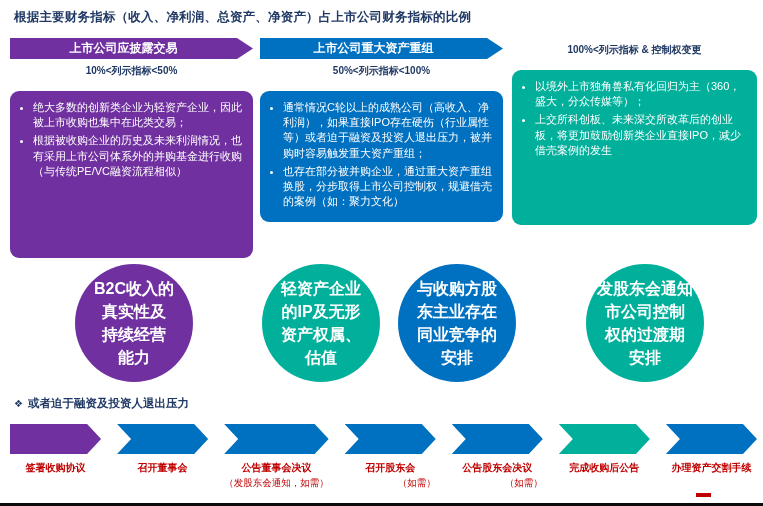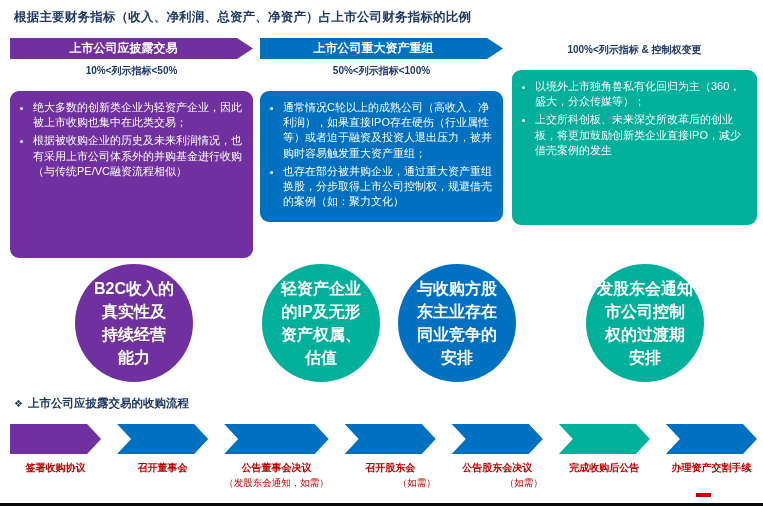--- a/index.html
+++ b/index.html
@@ -138,21 +138,21 @@
   <div class="circle circle-2 bg-blue">与收购方股
 东主业存在
 同业竞争的
 安排</div>
   <div class="circle circle-3 bg-teal">发股东会通知
 市公司控制
 权的过渡期
 安排</div>
 
   <div class="process-heading">
-    <span class="diamond">❖</span><span>上市公司应披露交易的收购流程</span>
+    <span class="diamond">❖</span><span>或者迫于融资及投资人退出压力</span>
   </div>
 
   <div class="flow">
     <div class="step">
       <div class="chevron first bg-purple"></div>
       <div class="step-label">签署收购协议</div>
       <div class="step-sub"></div>
     </div>
     <div class="step">
       <div class="chevron bg-blue"></div>

